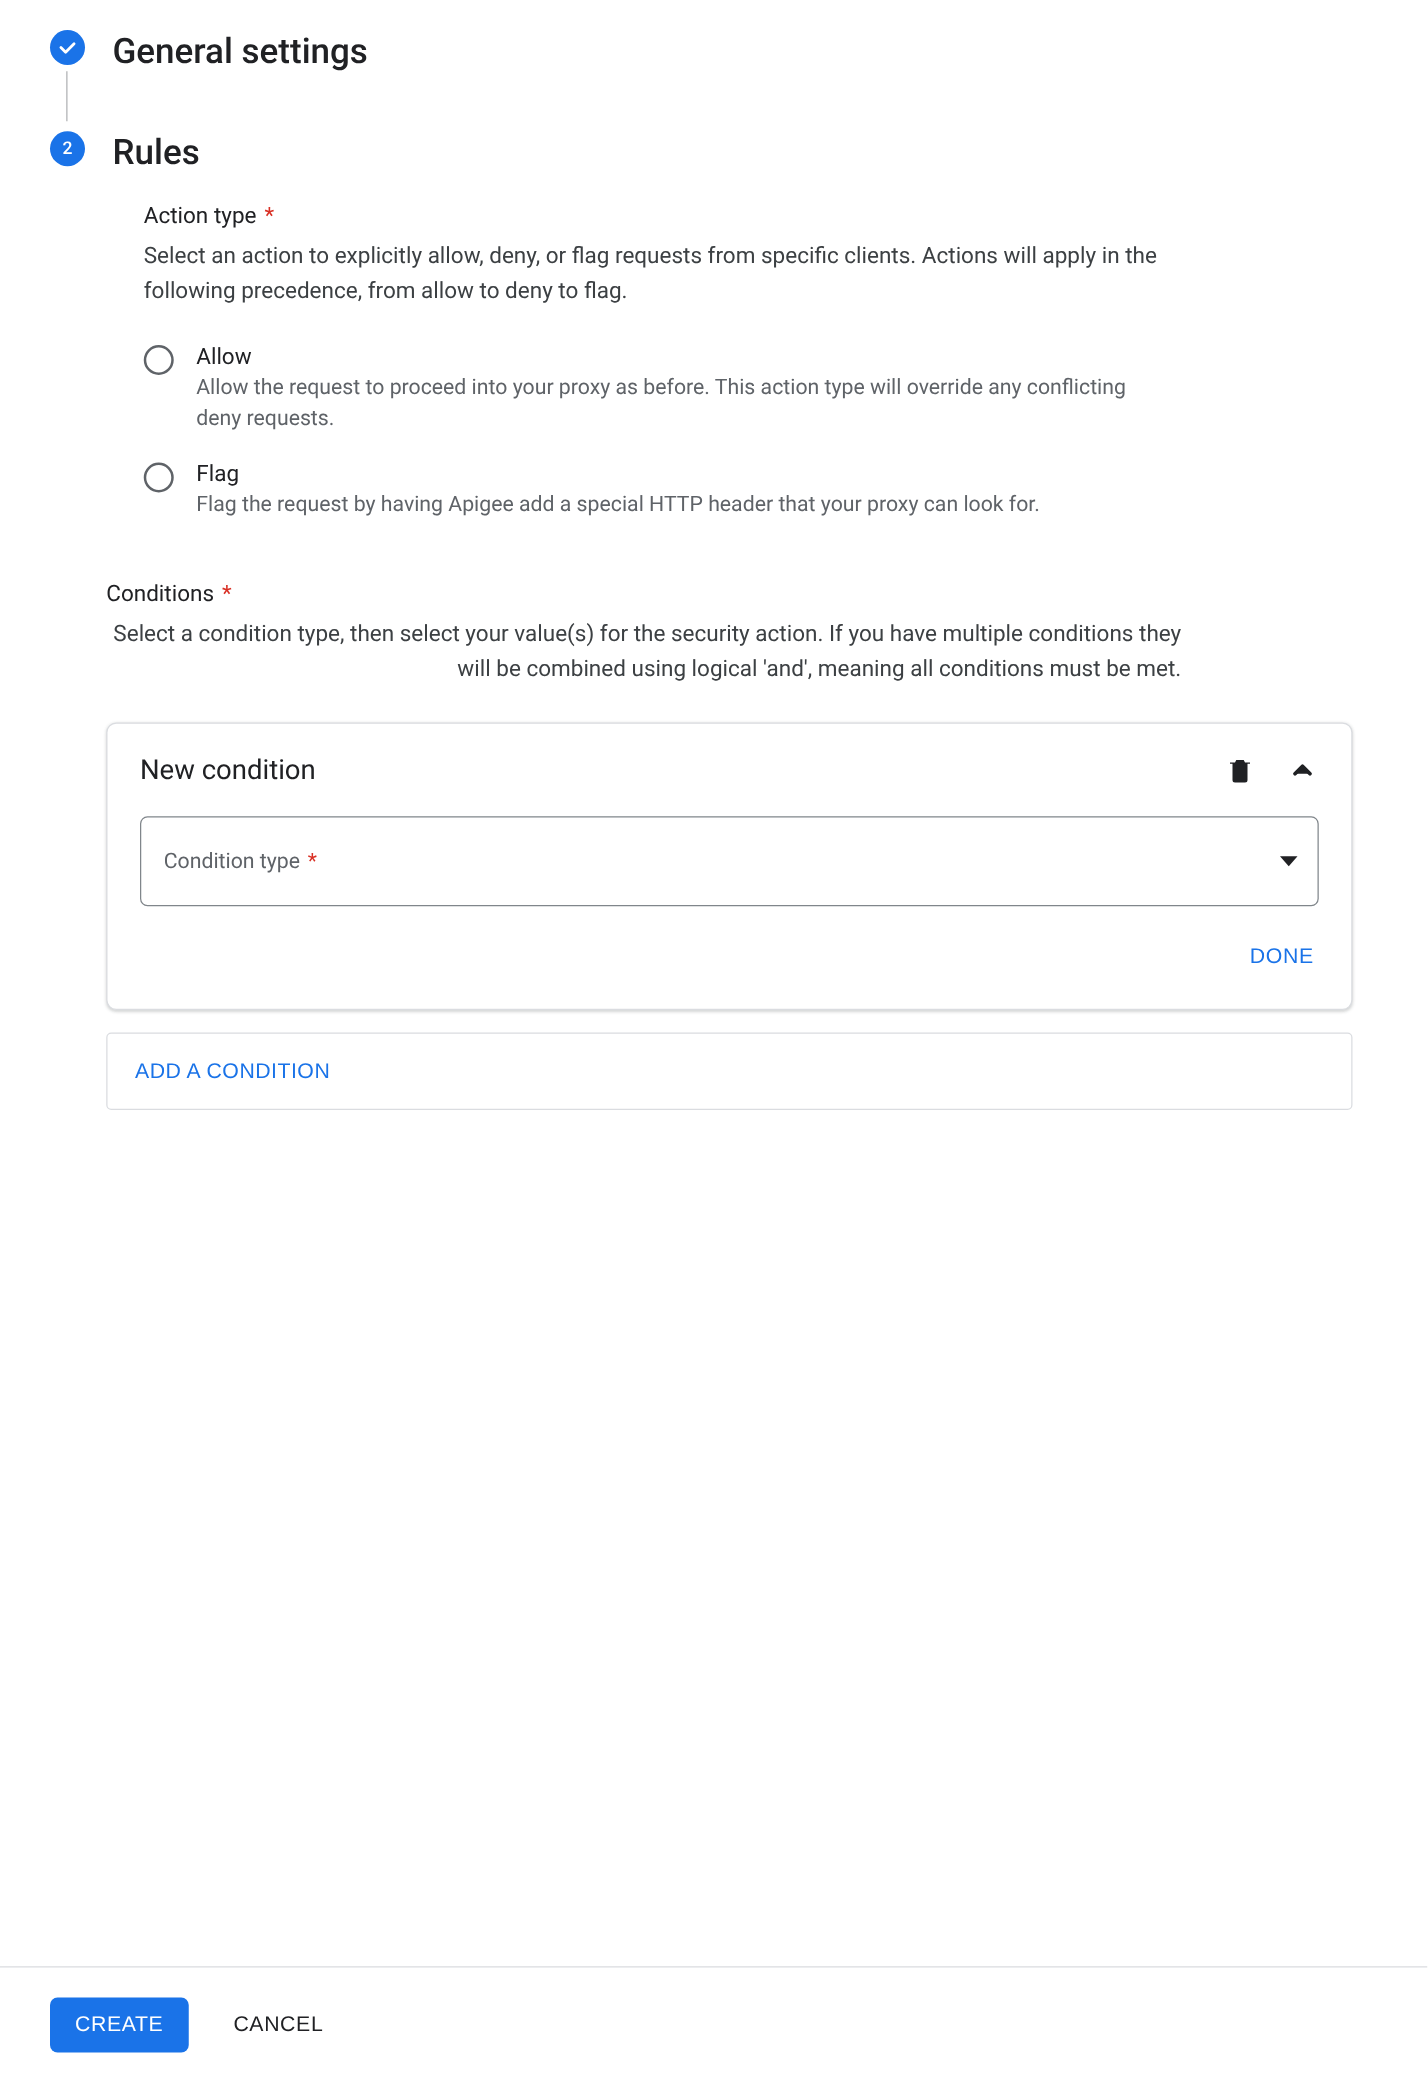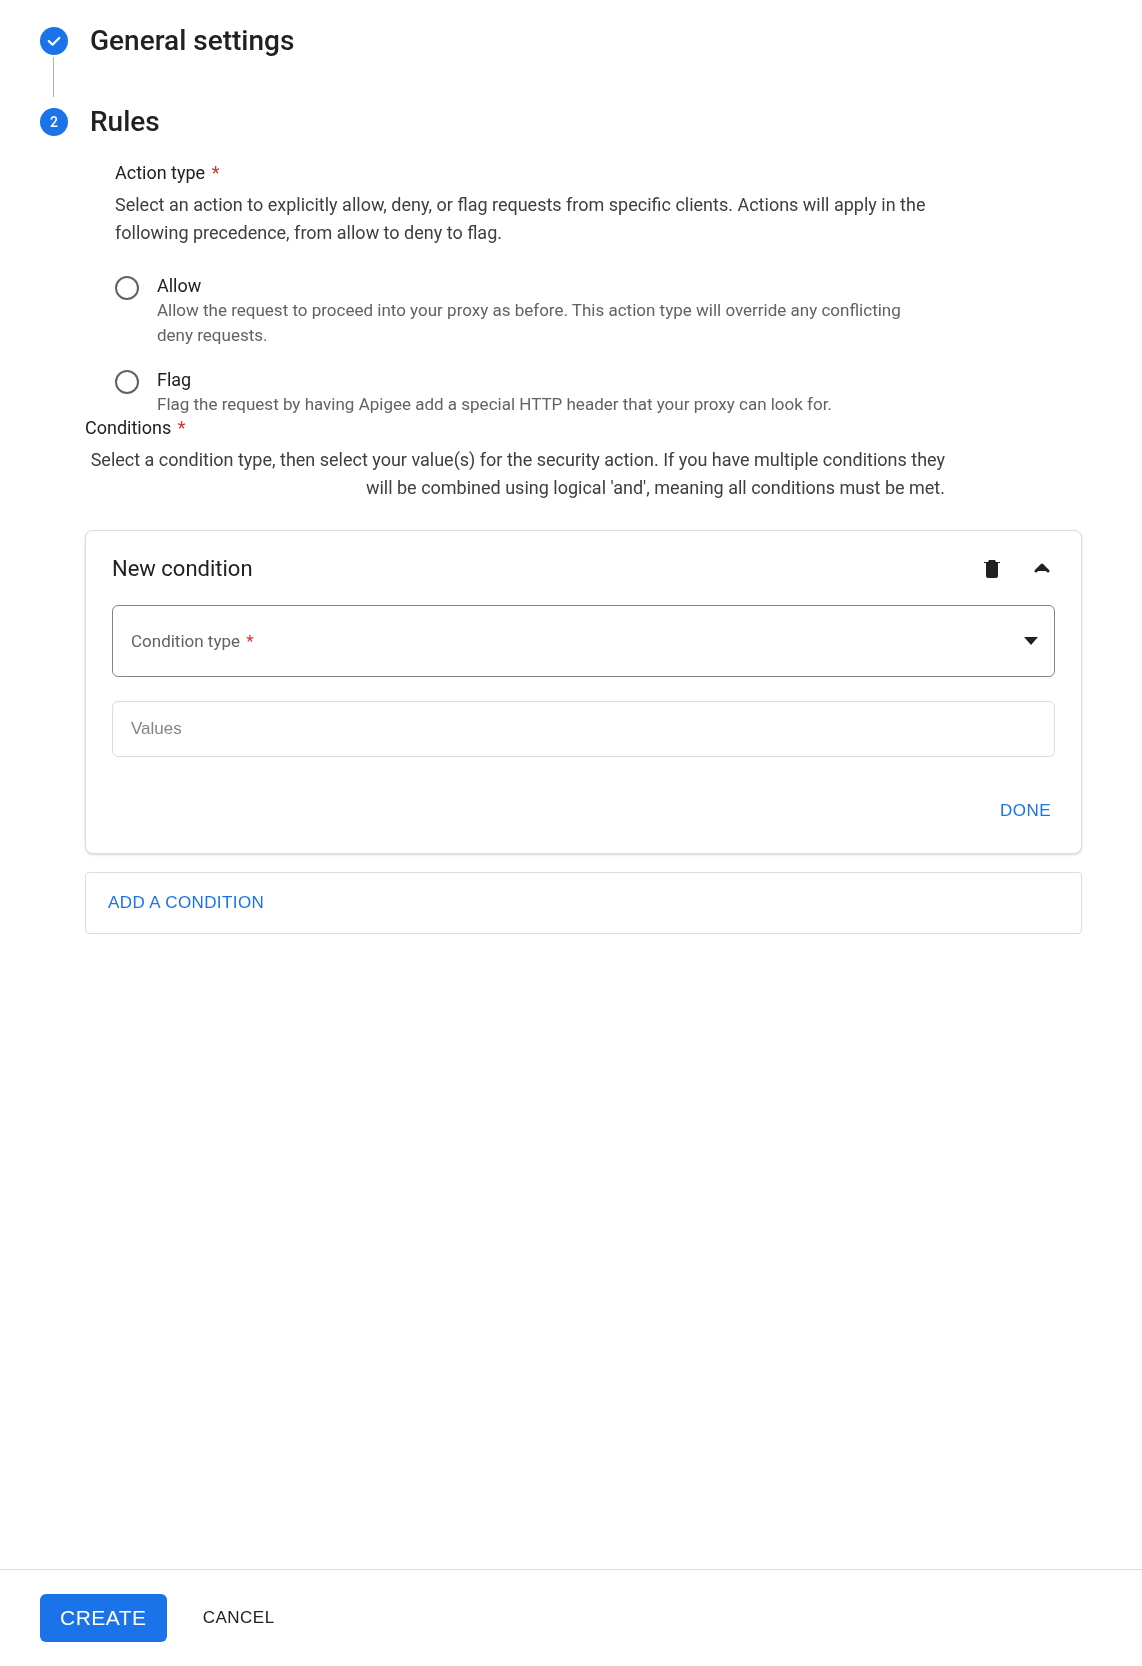--- a/index.html
+++ b/index.html
@@ -9,21 +9,21 @@
       color: #202124;
       width: 1142px;
       min-height: 1666px;
       position: relative;
     }
     .page-wrap {
       padding: 16px 0 0 0;
     }
     .stepper-row {
       display: flex;
-      align-items: center;
+      align-items: flex-start;
       padding: 8px 40px 0 40px;
     }
     .step-indicator {
       width: 28px; height: 28px; border-radius: 50%;
       background: #1a73e8;
       display: flex; align-items: center; justify-content: center;
       flex-shrink: 0;
       color: #fff;
       font-size: 14px;
       font-weight: 500;
@@ -53,21 +53,21 @@
       margin-bottom: 8px;
     }
     .required { color: #d93025; margin-left: 2px; }
     .section-desc {
       font-size: 18px;
       color: #3c4043;
       line-height: 1.55;
       margin-bottom: 28px;
       max-width: 820px;
     }
-    .radio-list { display: flex; flex-direction: column; gap: 20px; }
+    .radio-list { display: flex; flex-direction: column; gap: 20px; margin-bottom: 48px;}
     .radio-item { display: flex; align-items: flex-start; gap: 18px; }
     .radio-circle {
       width: 24px; height: 24px; border: 2.5px solid #5f6368; border-radius: 50%;
       flex-shrink: 0; margin-top: 1px;
       cursor: pointer;
     }
     .radio-text { flex: 1; }
     .radio-title { font-size: 18px; color: #202124; font-weight: 400; margin-bottom: 2px; }
     .radio-desc { font-size: 17px; color: #5f6368; line-height: 1.5; max-width: 780px;}
     .card {
@@ -131,21 +131,21 @@
     }
     .bottom-bar {
       position: absolute; bottom: 0; left: 0; right: 0;
       border-top: 1px solid #dadce0;
       padding: 24px 40px;
       display: flex; gap: 24px; align-items: center;
       background: #fff;
     }
     .btn-primary {
       background: #1a73e8; color: #fff; border: none; border-radius: 6px;
-      font-size: 21px; font-weight: 500; letter-spacing: .5px;
+      font-size: 17px; font-weight: 500; letter-spacing: .5px;
       padding: 12px 20px; cursor: pointer;
     }
     .btn-secondary {
       background: none; color: #202124; border: none;
       font-size: 17px; font-weight: 500; letter-spacing: .5px;
       padding: 12px 12px; cursor: pointer;
     }
   </style>
 </head>
 <body>
@@ -219,23 +219,20 @@
       </div>
 
       <div class="select-wrap">
         <span class="select-placeholder">
           <span>Condition type</span>
           <span class="required">*</span>
         </span>
         <span class="select-caret"></span>
       </div>
 
-      <div class="input-wrap">
-        <input type="text" placeholder="Values" style="">
-      </div>
 
       <div class="card-footer">
         <button class="done-btn">DONE</button>
       </div>
     </div>
 
     <div class="add-condition-card" style="margin-left:-30px;">
       <button class="add-condition-btn">ADD A CONDITION</button>
     </div>
 

